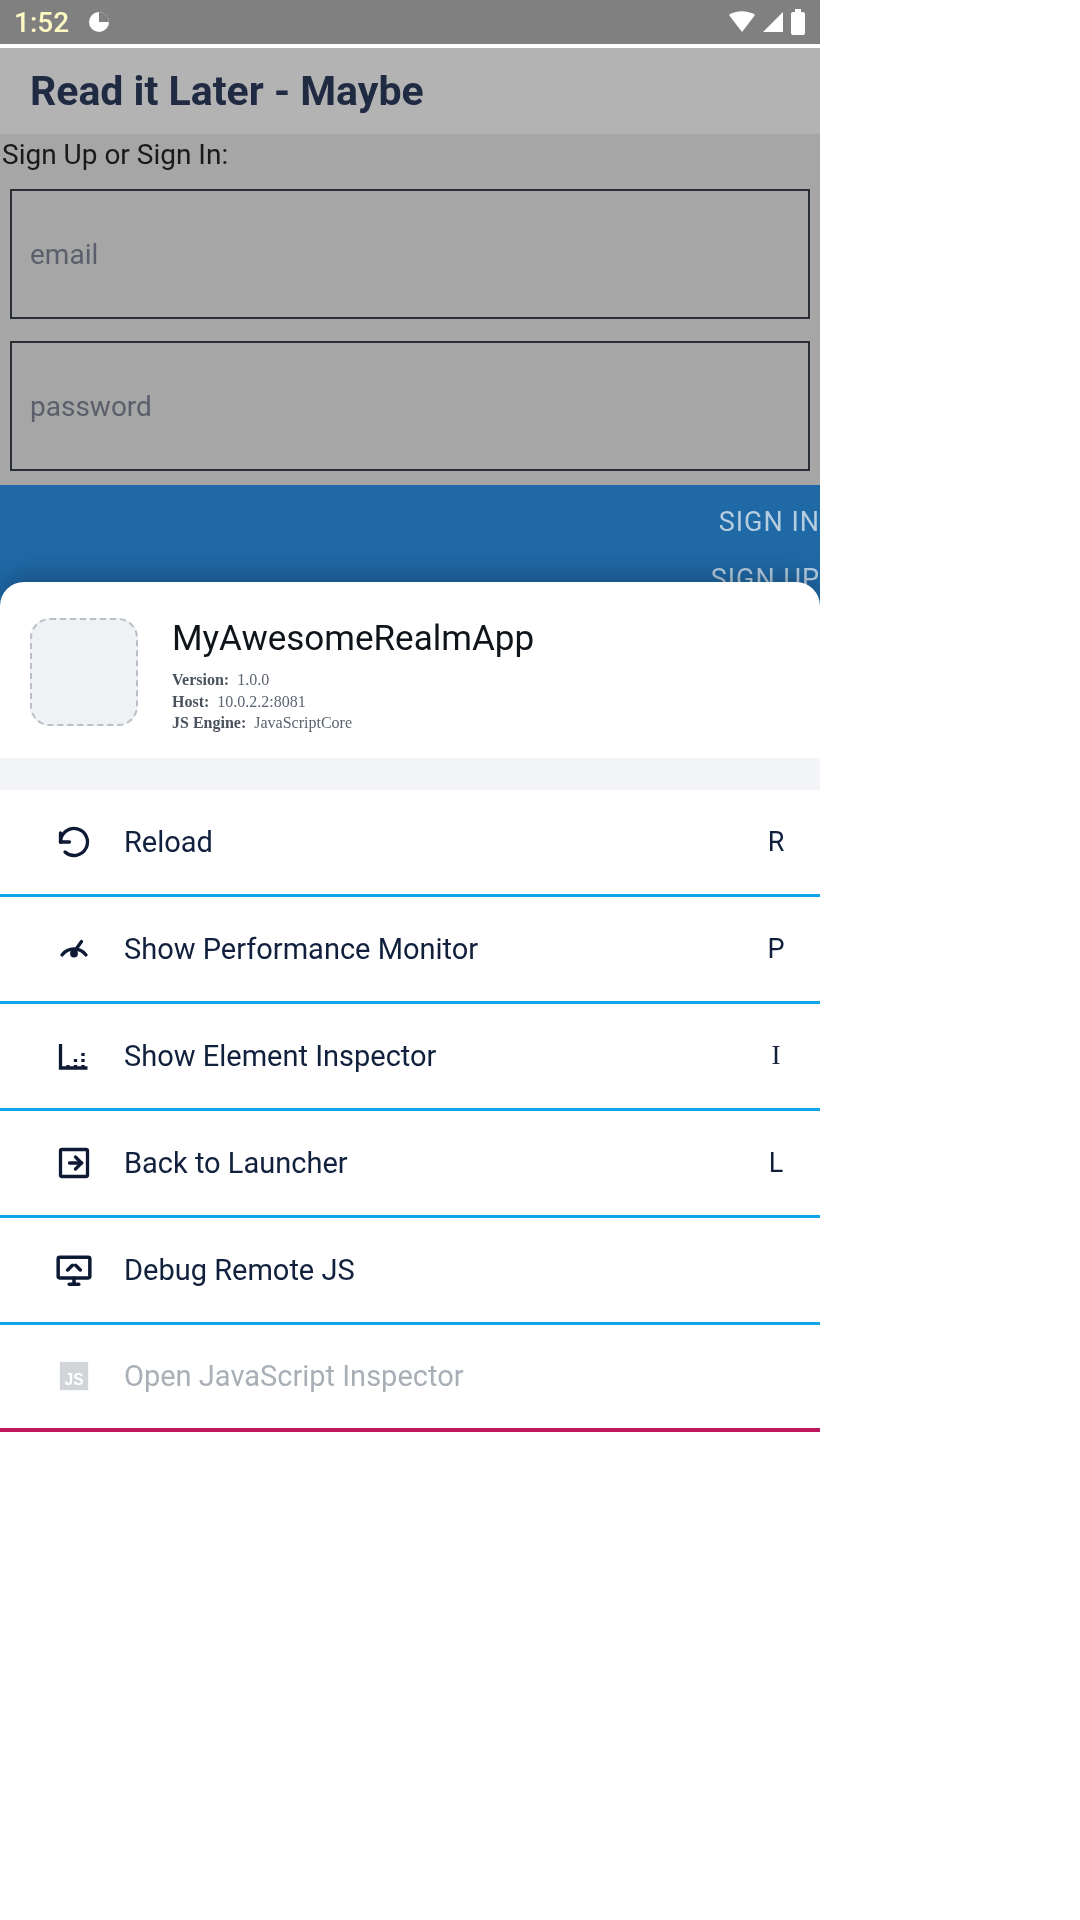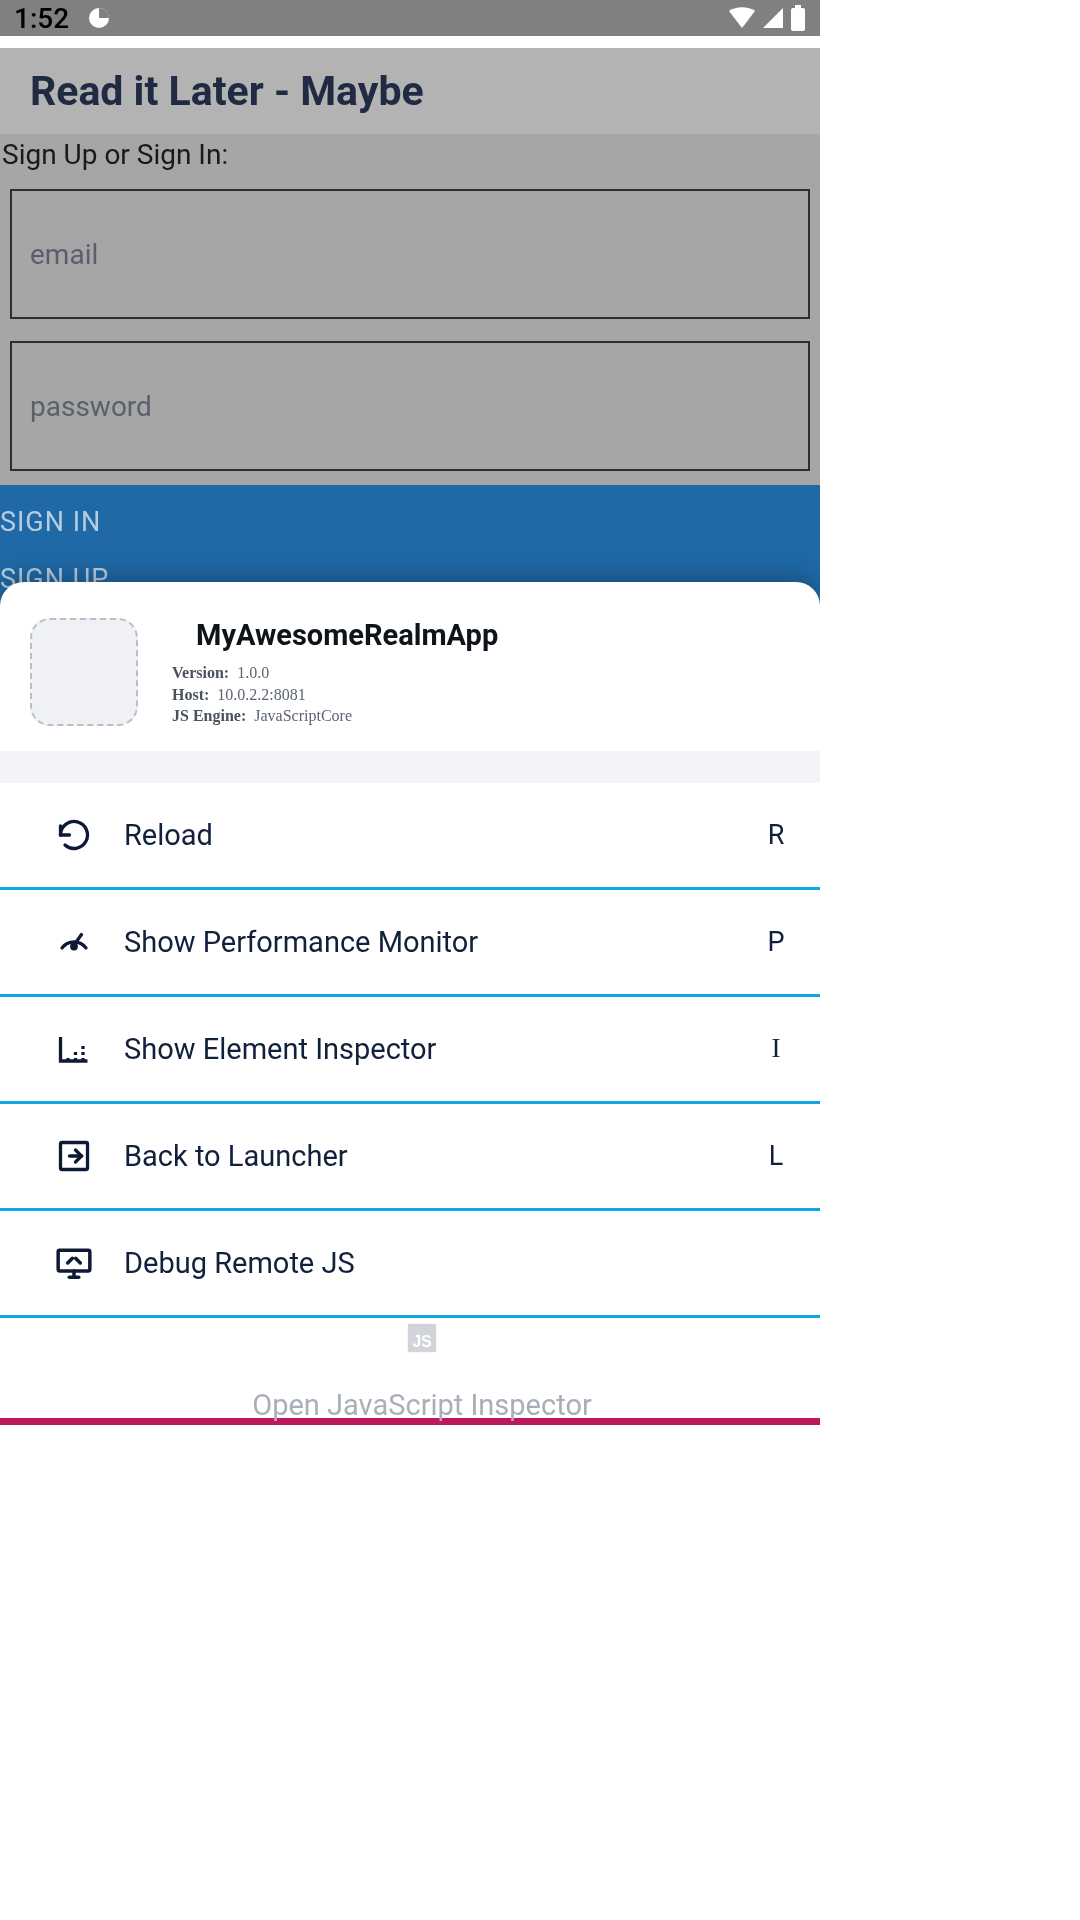--- a/index.html
+++ b/index.html
@@ -6,23 +6,23 @@
     html, body {
       width: 820px;
       height: 1456px;
       font-family: -apple-system, BlinkMacSystemFont, "Segoe UI", Roboto, sans-serif;
       overflow: hidden;
       position: relative;
     }
 
     
     .status-bar {
-      height: 36px;
+      height: 44px;
       background: #808080;
-      color: #000000;
+      color: #fef9c3;
       display: flex;
       align-items: center;
       justify-content: space-between;
       padding: 0 14px;
       font-size: 28px;
       font-weight: 500;
     }
     .status-left { display: flex; align-items: center; gap: 18px; }
     .status-right { display: flex; align-items: center; gap: 6px; }
 
@@ -67,21 +67,21 @@
     .button-block {
       margin-top: 14px;
       background: #1f69a7;
       color: #b6cddf;
       text-align: center;
     }
     .primary-btn {
       height: 74px;
       display: flex;
       align-items: center;
-      justify-content: flex-start;
+      justify-content: flex-end;
       font-size: 27px;
       letter-spacing: 1px;
     }
 
     
     .dev-sheet {
       position: absolute;
       left: 0; right: 0;
       top: 582px;
       bottom: 0;
@@ -101,46 +101,45 @@
     .icon-placeholder {
       width: 108px;
       height: 108px;
       border: 2px dashed #b9bfc9;
       border-radius: 20px;
       background: #f0f1f4;
       flex-shrink: 0;
     }
     .sheet-header-text { padding-top: 0; }
     .app-name {
-      font-size: 29px;
-      font-weight: 700;
+      font-size: 35px;
+      font-weight: 400;
       color: #0e141a;
       margin-bottom: 10px;
-      margin-left: 24px;
     }
     .meta-row {
       font-size: 16px;
       color: #5b6572;
       line-height: 1.35;
       font-family: Liberation Serif, serif;
     }
     .meta-row .k { font-weight: 700; color: #4a525e; margin-right: 8px; }
 
     .sheet-gap { height: 32px; background: #f3f4f7; }
 
     .menu-list { }
     .menu-item {
       display: flex;
       align-items: center;
       height: 107px;
       padding: 0 30px 0 54px;
       border-bottom: 3px solid #0ea5e9;
       gap: 30px;
     }
-    .menu-item.last-partial { border-bottom: 7px solid #be185d; flex-direction: column; }
+    .menu-item.last-partial { border-bottom: 4px solid #be185d; }
     .menu-icon {
       width: 40px; height: 40px;
       display: flex; align-items: center; justify-content: center;
       color: #0e1a34;
       flex-shrink: 0;
     }
     .menu-label {
       flex: 1;
       font-size: 29px;
       color: #11203c;

